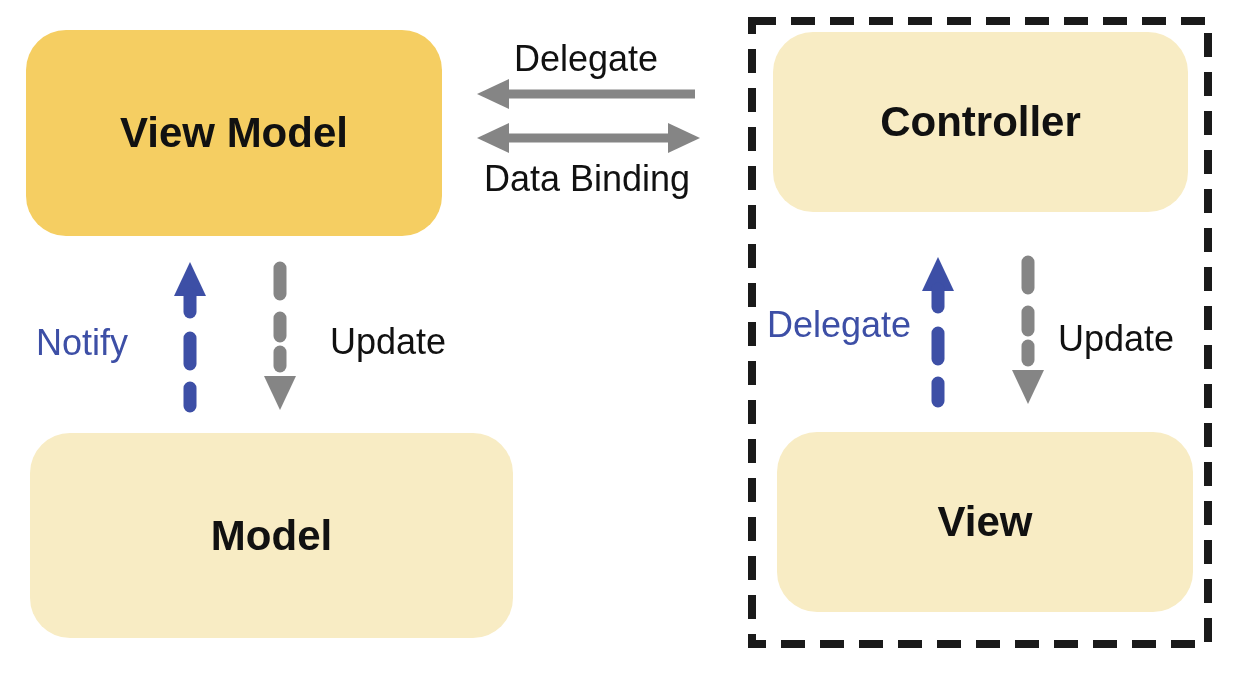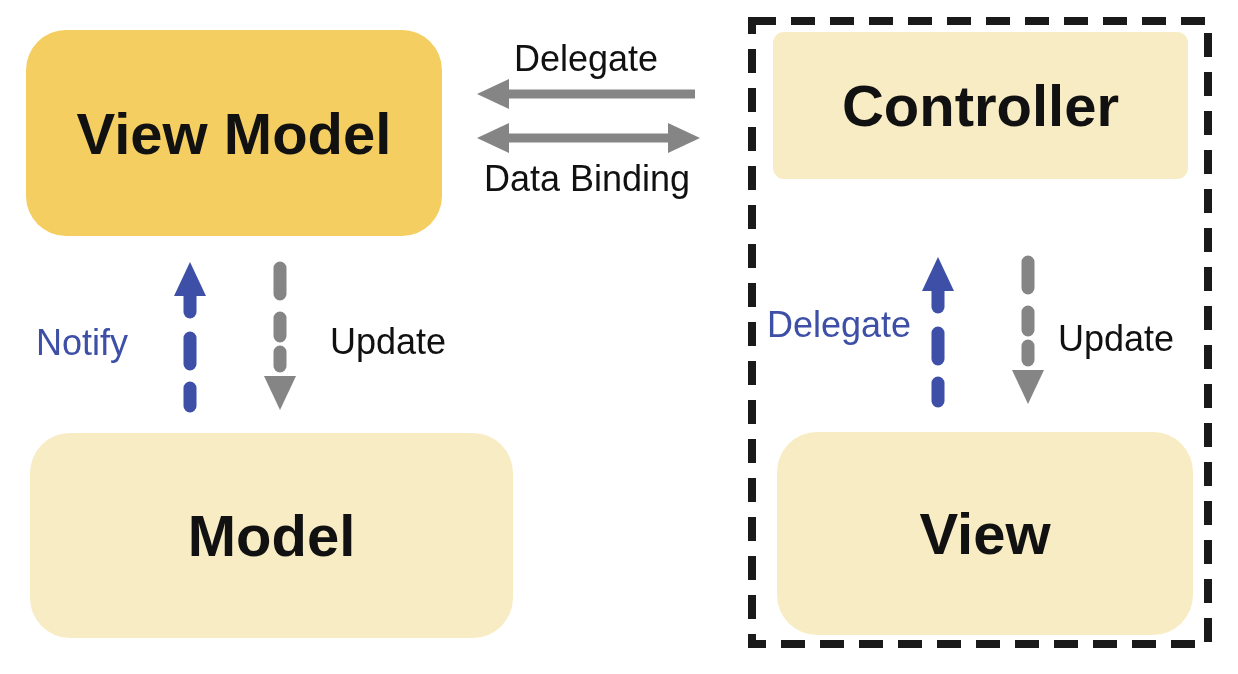--- a/index.html
+++ b/index.html
@@ -9,29 +9,29 @@
     background:#ffffff;
     overflow:hidden;
     font-family:"Liberation Sans","DejaVu Sans",sans-serif;
   }
   .node{
     position:absolute;
     display:flex;align-items:center;justify-content:center;
     border-radius:40px;
     color:#111111;
     font-weight:700;
-    font-size:58px;
+    font-size:42px;
     letter-spacing:0px;
   }
   .node-gold{background:#F5CE62;}
   .node-cream{background:#F8ECC4;}
   #node-view-model{left:26px;top:30px;width:416px;height:206px;}
   #node-model{left:30px;top:433px;width:483px;height:205px;}
-  #node-controller{left:773px;top:32px;width:415px;height:147px;border-radius:11px;}
-  #node-view{left:777px;top:432px;width:416px;height:203px;}
+  #node-controller{left:773px;top:32px;width:415px;height:180px;}
+  #node-view{left:777px;top:432px;width:416px;height:180px;}
   .edge-label{
     position:absolute;
     font-size:36px;
     line-height:45px;
     color:#111111;
     white-space:nowrap;
   }
   .edge-label.centered{text-align:center;}
   .edge-label.blue{color:#3D4FA6;}
   #label-command{left:460px;top:36px;width:252px;}

